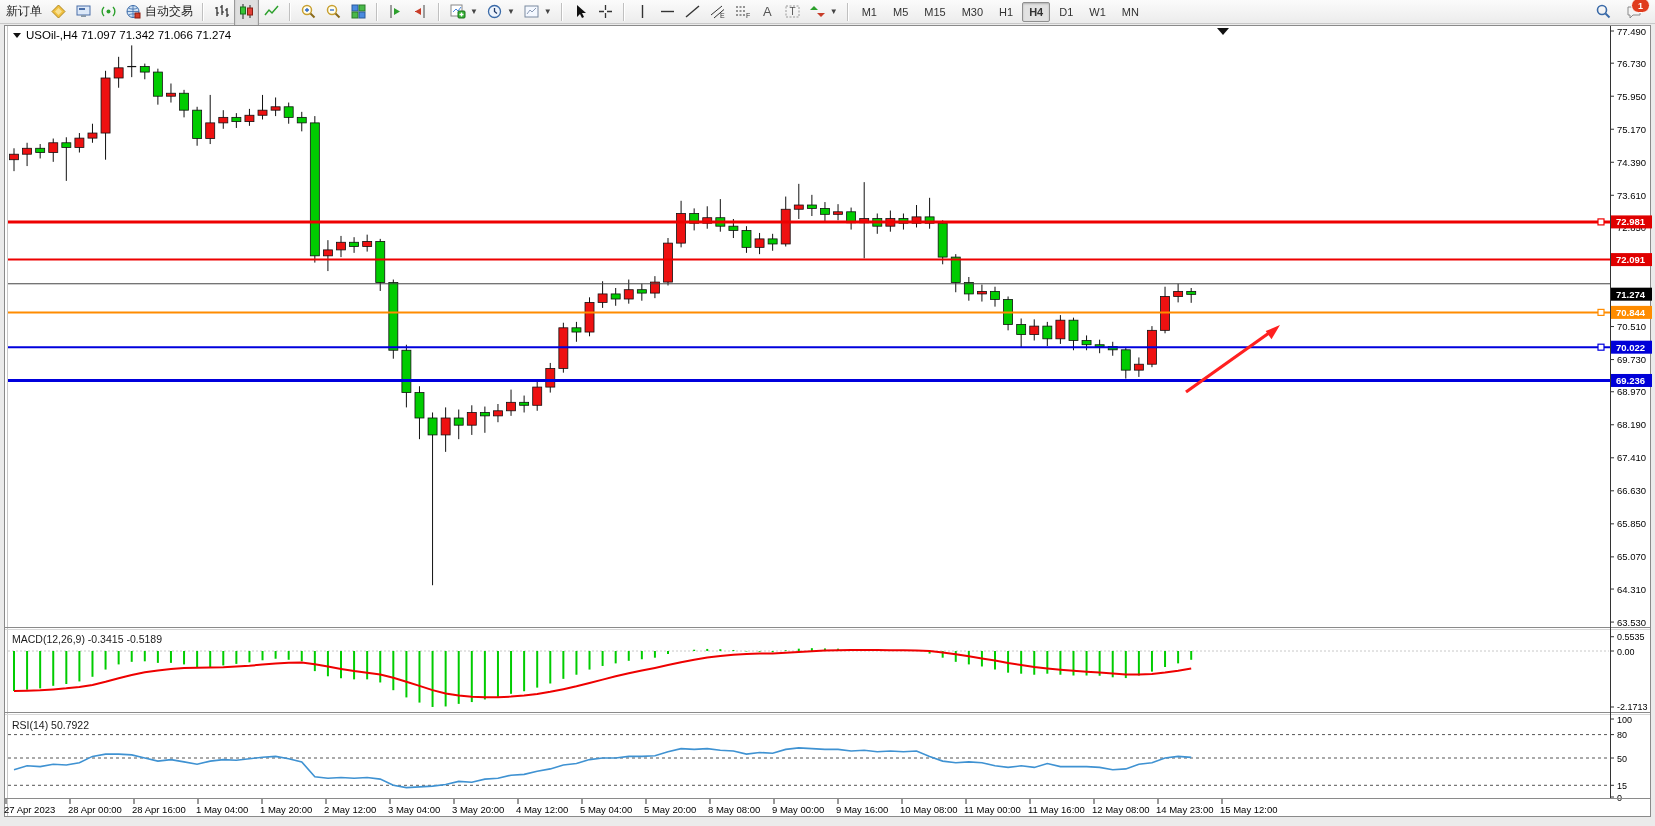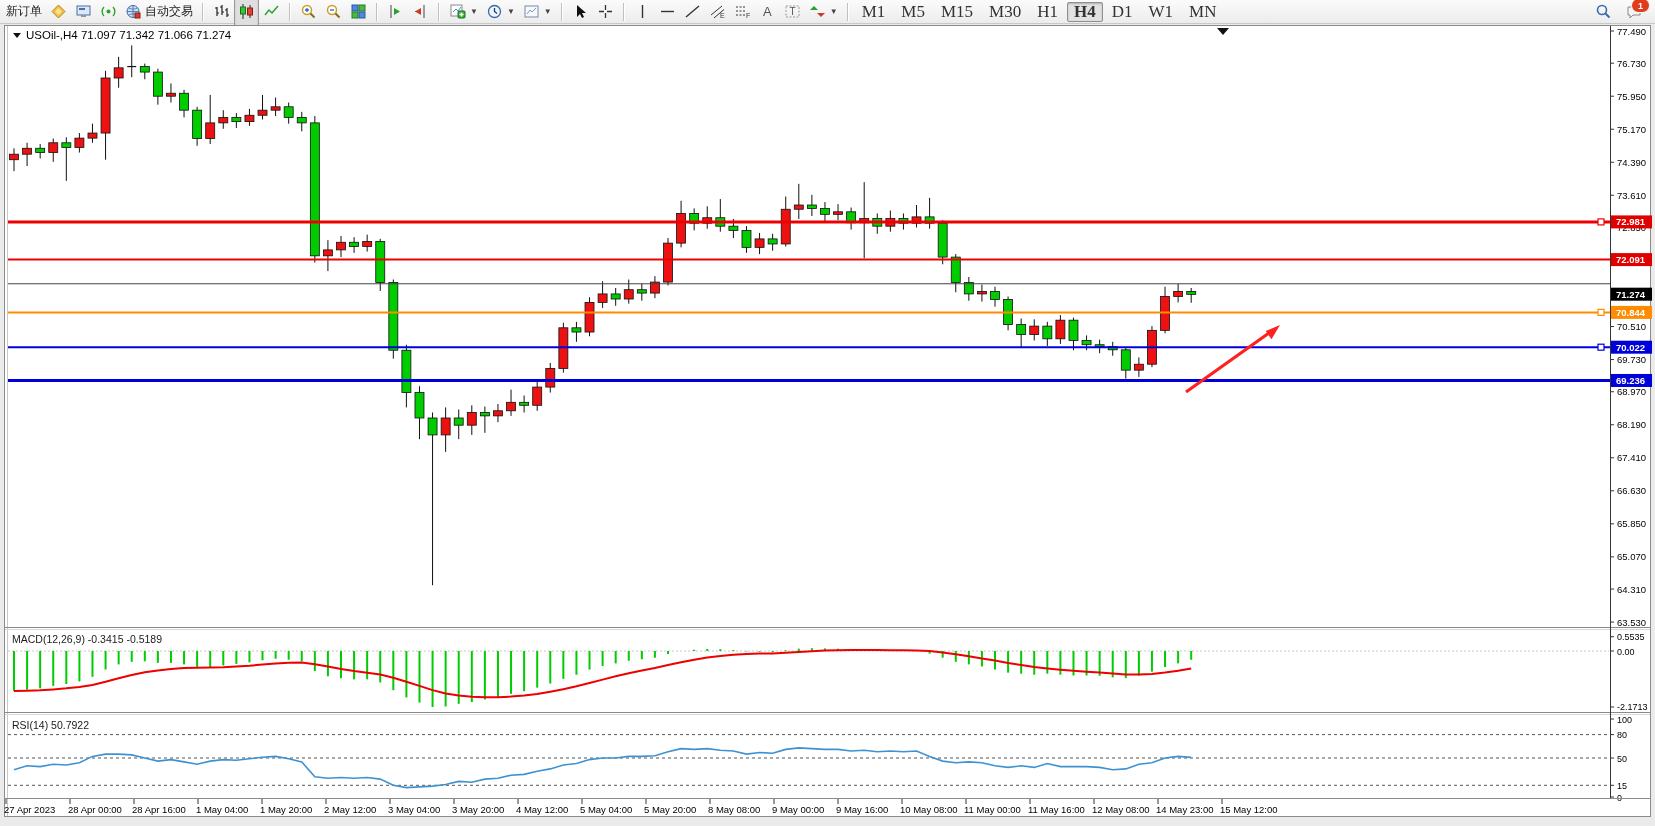--- a/index.html
+++ b/index.html
@@ -21,21 +21,21 @@
   .tb-btn{
     display:flex;align-items:center;gap:3px;height:20px;padding:12px 3px;
     border:1px solid transparent;border-radius:2px;cursor:default;text-align:center;
   }
   .tb-btn.pressed{border:1px solid #9a9a9a;background:#dfdfdf;box-shadow:inset 0 1px 2px rgba(0,0,0,.18);}
   .tb-btn svg{display:block;}
   .tb-label{white-space:nowrap;}
   .tb-caret{font-size:8px;color:#444;margin-left:1px;}
   .tf-btn{
     height:18px;padding:0 6px;display:flex;align-items:center;
-    font-size:17px;color:#333;border:1px solid transparent;border-radius:2px;margin:16px 1px;font-family:Liberation Serif, serif;
+    font-size:11px;color:#333;border:1px solid transparent;border-radius:2px;margin:16px 1px;
   }
   .tf-btn.active{border:1px solid #8f8f8f;background:#e2e2e2;box-shadow:inset 0 1px 2px rgba(0,0,0,.22);font-weight:bold;}
   #tb-right{margin-left:auto;display:flex;align-items:center;gap:6px;padding-right:6px;}
   .badge{
     position:absolute;top:-5px;right:-7px;min-width:13px;height:13px;border-radius:8px;
     background:#e03c1e;color:#fff;font-size:9px;font-weight:bold;
     display:flex;align-items:center;justify-content:center;padding:0 2px;
     border:1px solid #fff;
   }
   .icon-wrap{position:relative;display:flex;}

